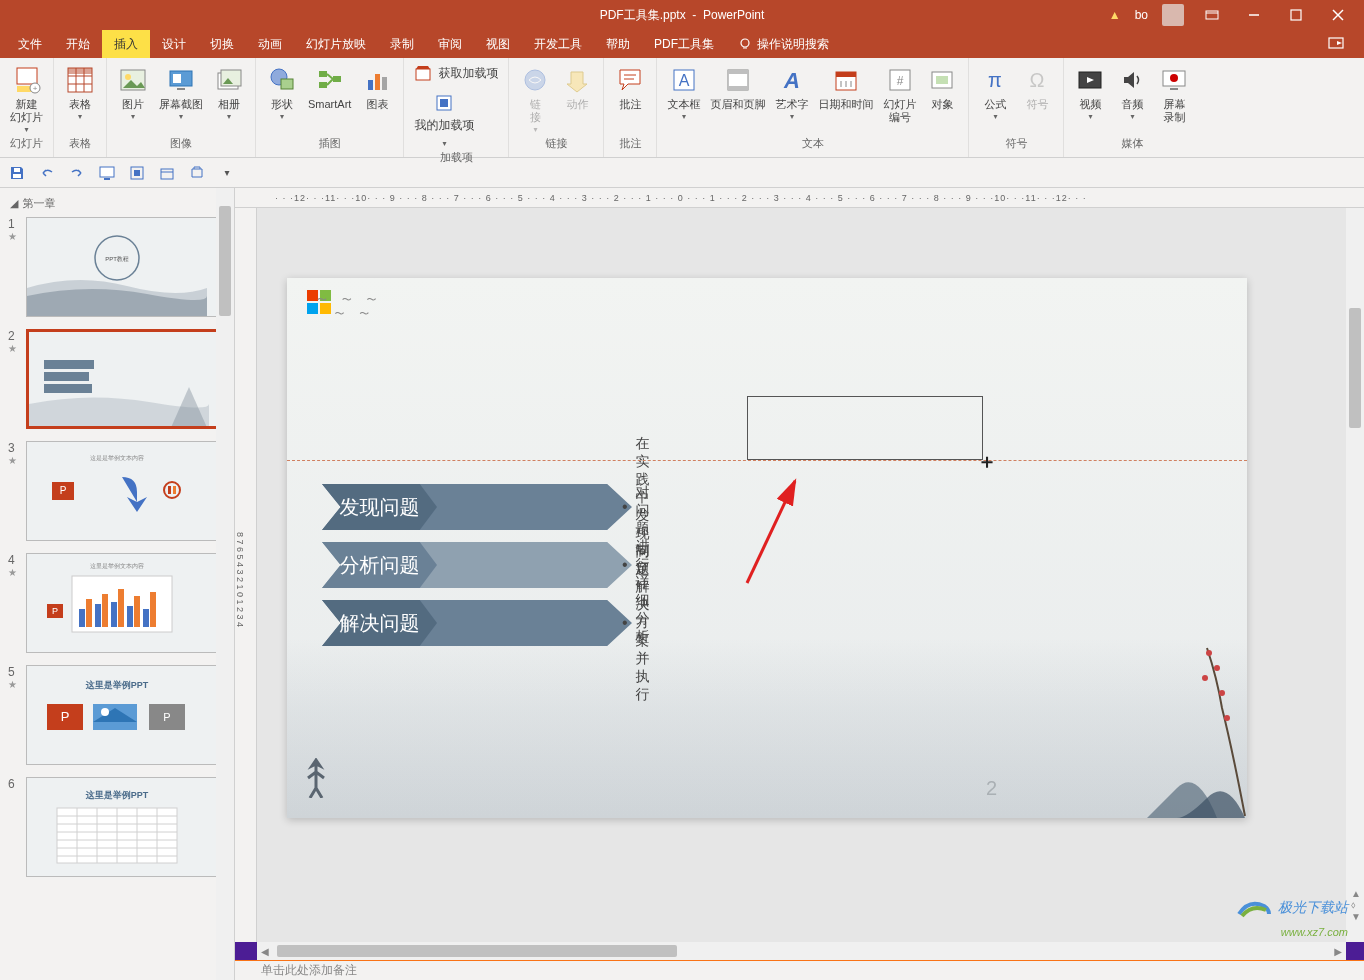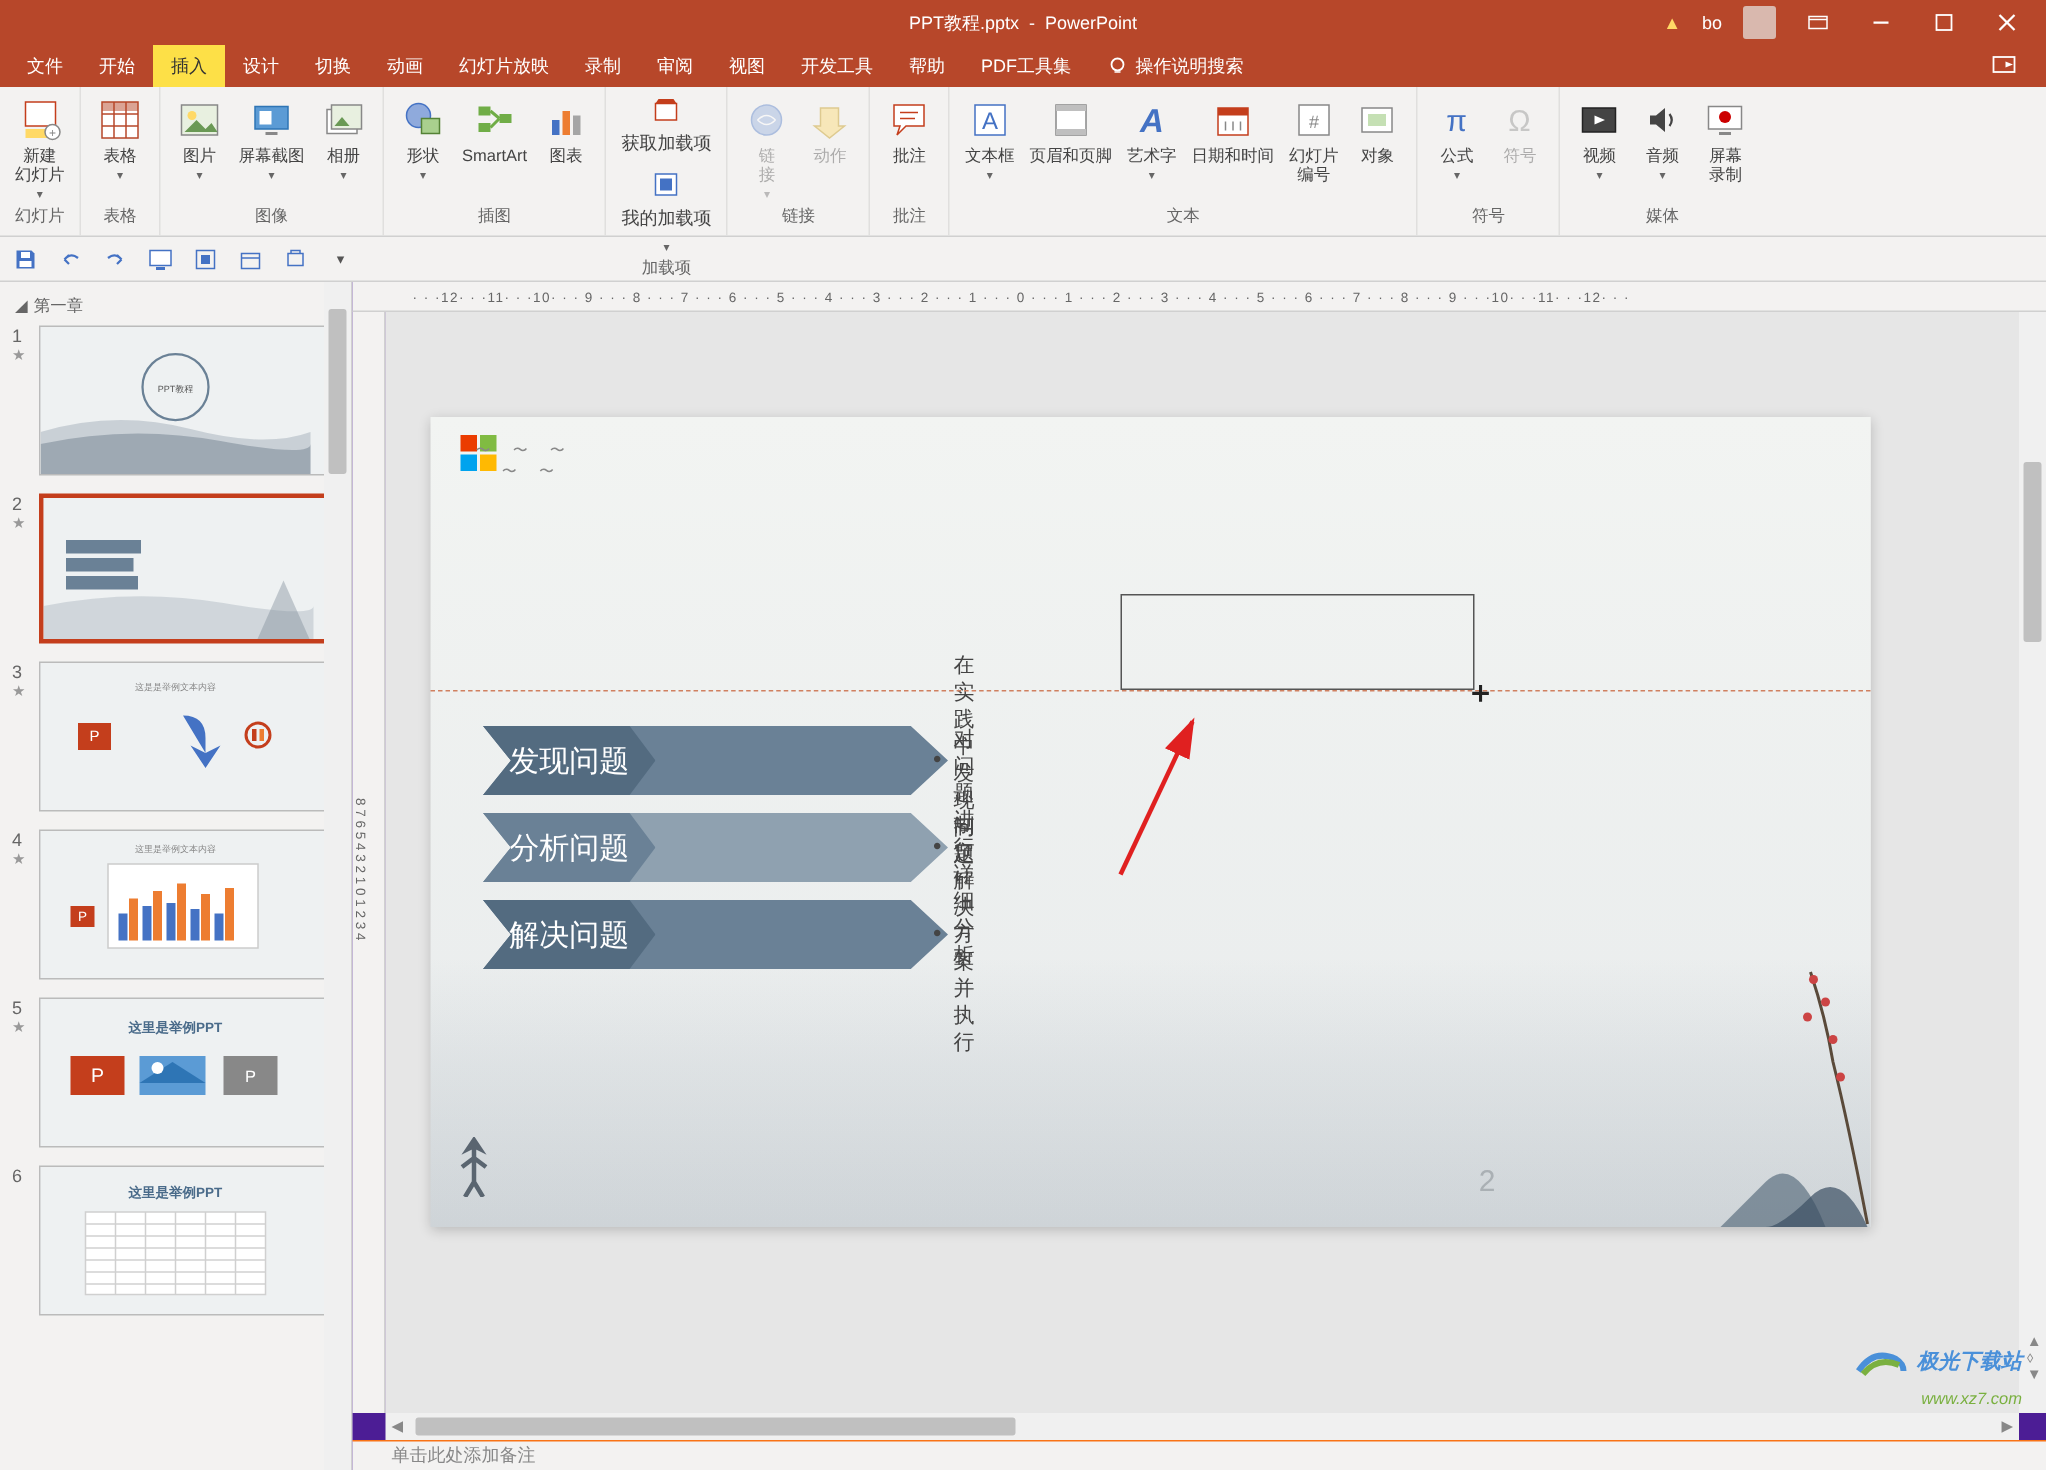--- a/index.html
+++ b/index.html
@@ -59,30 +59,30 @@
 .slide-num{position:absolute;right:250px;bottom:18px;font-size:20px;color:#aab0b4}
 .tree-branch{position:absolute;right:0;bottom:0;width:110px;height:200px}
 .person-icon{position:absolute;left:15px;bottom:20px;width:28px;height:40px}
 .vscroll{position:absolute;right:0;top:0;bottom:0;width:18px;background:#f0f0f0}
 .vscroll-thumb{position:absolute;top:100px;left:3px;right:3px;height:120px;background:#c0c0c0;border-radius:2px}
 .vscroll-arrows{position:absolute;right:3px;bottom:20px;display:flex;flex-direction:column;gap:4px;font-size:10px;color:#888}
 .hscroll{height:18px;background:#f0f0f0;display:flex;align-items:center;position:relative;margin-left:22px;margin-right:18px}
 .hscroll-thumb{position:absolute;left:20px;width:400px;top:3px;bottom:3px;background:#c0c0c0;border-radius:2px}
 .notes-hint{height:20px;background:#f3f2f1;padding-left:26px;font-size:12px;color:#888;display:flex;align-items:center;border-top:1px solid #f97316}
 .watermark{position:absolute;right:16px;bottom:40px;font-size:14px;color:#6ab04c;font-style:italic;text-align:right;line-height:1.3}
-.watermark .wm1{color:#4a90d9;font-weight:bold}
+.watermark .wm1{color:#4a90d9;font-weight:normal}
 .watermark .wm2{color:#7ab040;font-size:11px}
 svg{display:block}
 </style>
 </head>
 <body>
 
 <div class="titlebar">
   <div class="title-center">
-    <span>PPT教程.pptx</span>
+    <span>PDF工具集.pptx</span>
     <span> &nbsp;-&nbsp; </span>
     <span>PowerPoint</span>
   </div>
   <div class="title-right">
     <span style="color:#ffd966">▲</span>
     <span>bo</span>
     <span style="width:22px;height:22px;background:#d9b8ae;border-radius:2px;display:inline-block"></span>
     <span class="winicon">
         <svg width="14" height="14">
           <rect x="1" y="3" width="12" height="8" fill="none" stroke="#fff" stroke-width="1"></rect>
@@ -248,21 +248,21 @@
             </svg>
           </div>
         <div class="ritem-label">图表</div>
       </div>
     </div>
     <div class="rgroup-label">插图</div>
   </div>
 
   <div class="rgroup">
     <div class="rgroup-items" style="flex-direction:column;align-items:flex-start;gap:8px;justify-content:center">
-      <div class="ritem" style="flex-direction:column;min-width:auto;gap:6px">
+      <div class="ritem" style="flex-direction:row;min-width:auto;gap:6px">
         <span>
             <svg width="18" height="18">
               <rect x="2" y="5" width="14" height="11" fill="#fff" stroke="#c43e1c"></rect>
               <path d="M2 5 L4 2 L14 2 L16 5" fill="#c43e1c"></path>
             </svg>
           </span>
         <span class="ritem-label" style="font-size:12px">获取加载项</span>
       </div>
       <div class="ritem" style="flex-direction:column;min-width:auto;gap:6px">
         <span>

